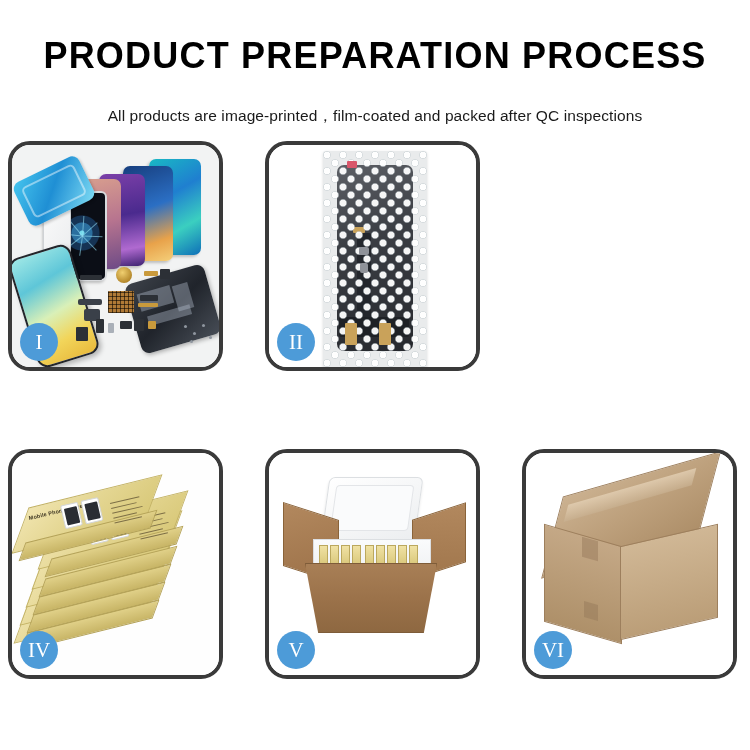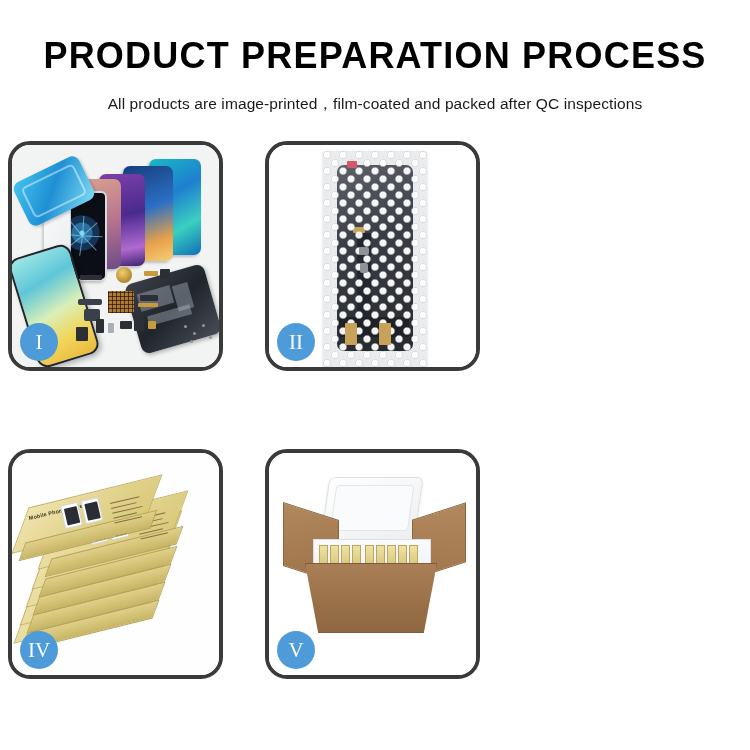--- a/index.html
+++ b/index.html
@@ -15,21 +15,21 @@
   .header { position: absolute; top: 0; left: 0; width: 750px; text-align: center; }
   .title {
     font-family: "Liberation Sans", sans-serif;
     font-size: 36px; font-weight: 700; color: #000;
     letter-spacing: 1.2px; line-height: 1;
     margin-top: 38px;
   }
   .subtitle {
     font-family: "Liberation Sans", sans-serif;
     font-size: 15.5px; font-weight: 400; color: #1a1a1a;
-    letter-spacing: 0.1px; margin-top: 20px;
+    letter-spacing: 0.1px; margin-top: 32px;
   }
 
   
   .grid { position: absolute; left: 8px; top: 141px; width: 737px; height: 540px; }
   .panel {
     position: absolute;
     width: 215px; height: 230px;
     border: 4px solid #3a3a3a;
     border-radius: 22px;
     background: #ffffff;
@@ -457,15 +457,29 @@
             <i style="left:57px"></i>
           <i style="left:68px"></i>
             <i style="left:79px"></i>
             <i style="left:90px"></i>
         </div>
         <div class="cartonbody"></div>
       </div>
       <div class="badge">V</div>
     </div>
 
+    <div class="panel p-c2 p-r1">
+      <div class="stage">
+        <div class="p6-bg"></div>
+        <div class="bigbox">
+          <div class="lid"></div>
+          <div class="tape"></div>
+          <div class="faceL"></div>
+          <div class="faceR"></div>
+          <div class="tapeflapL"></div>
+          <div class="tapeflapB"></div>
+        </div>
+      </div>
+      <div class="badge">VI</div>
+    </div>
 
   </div>
 </div>
 
 </body></html>

